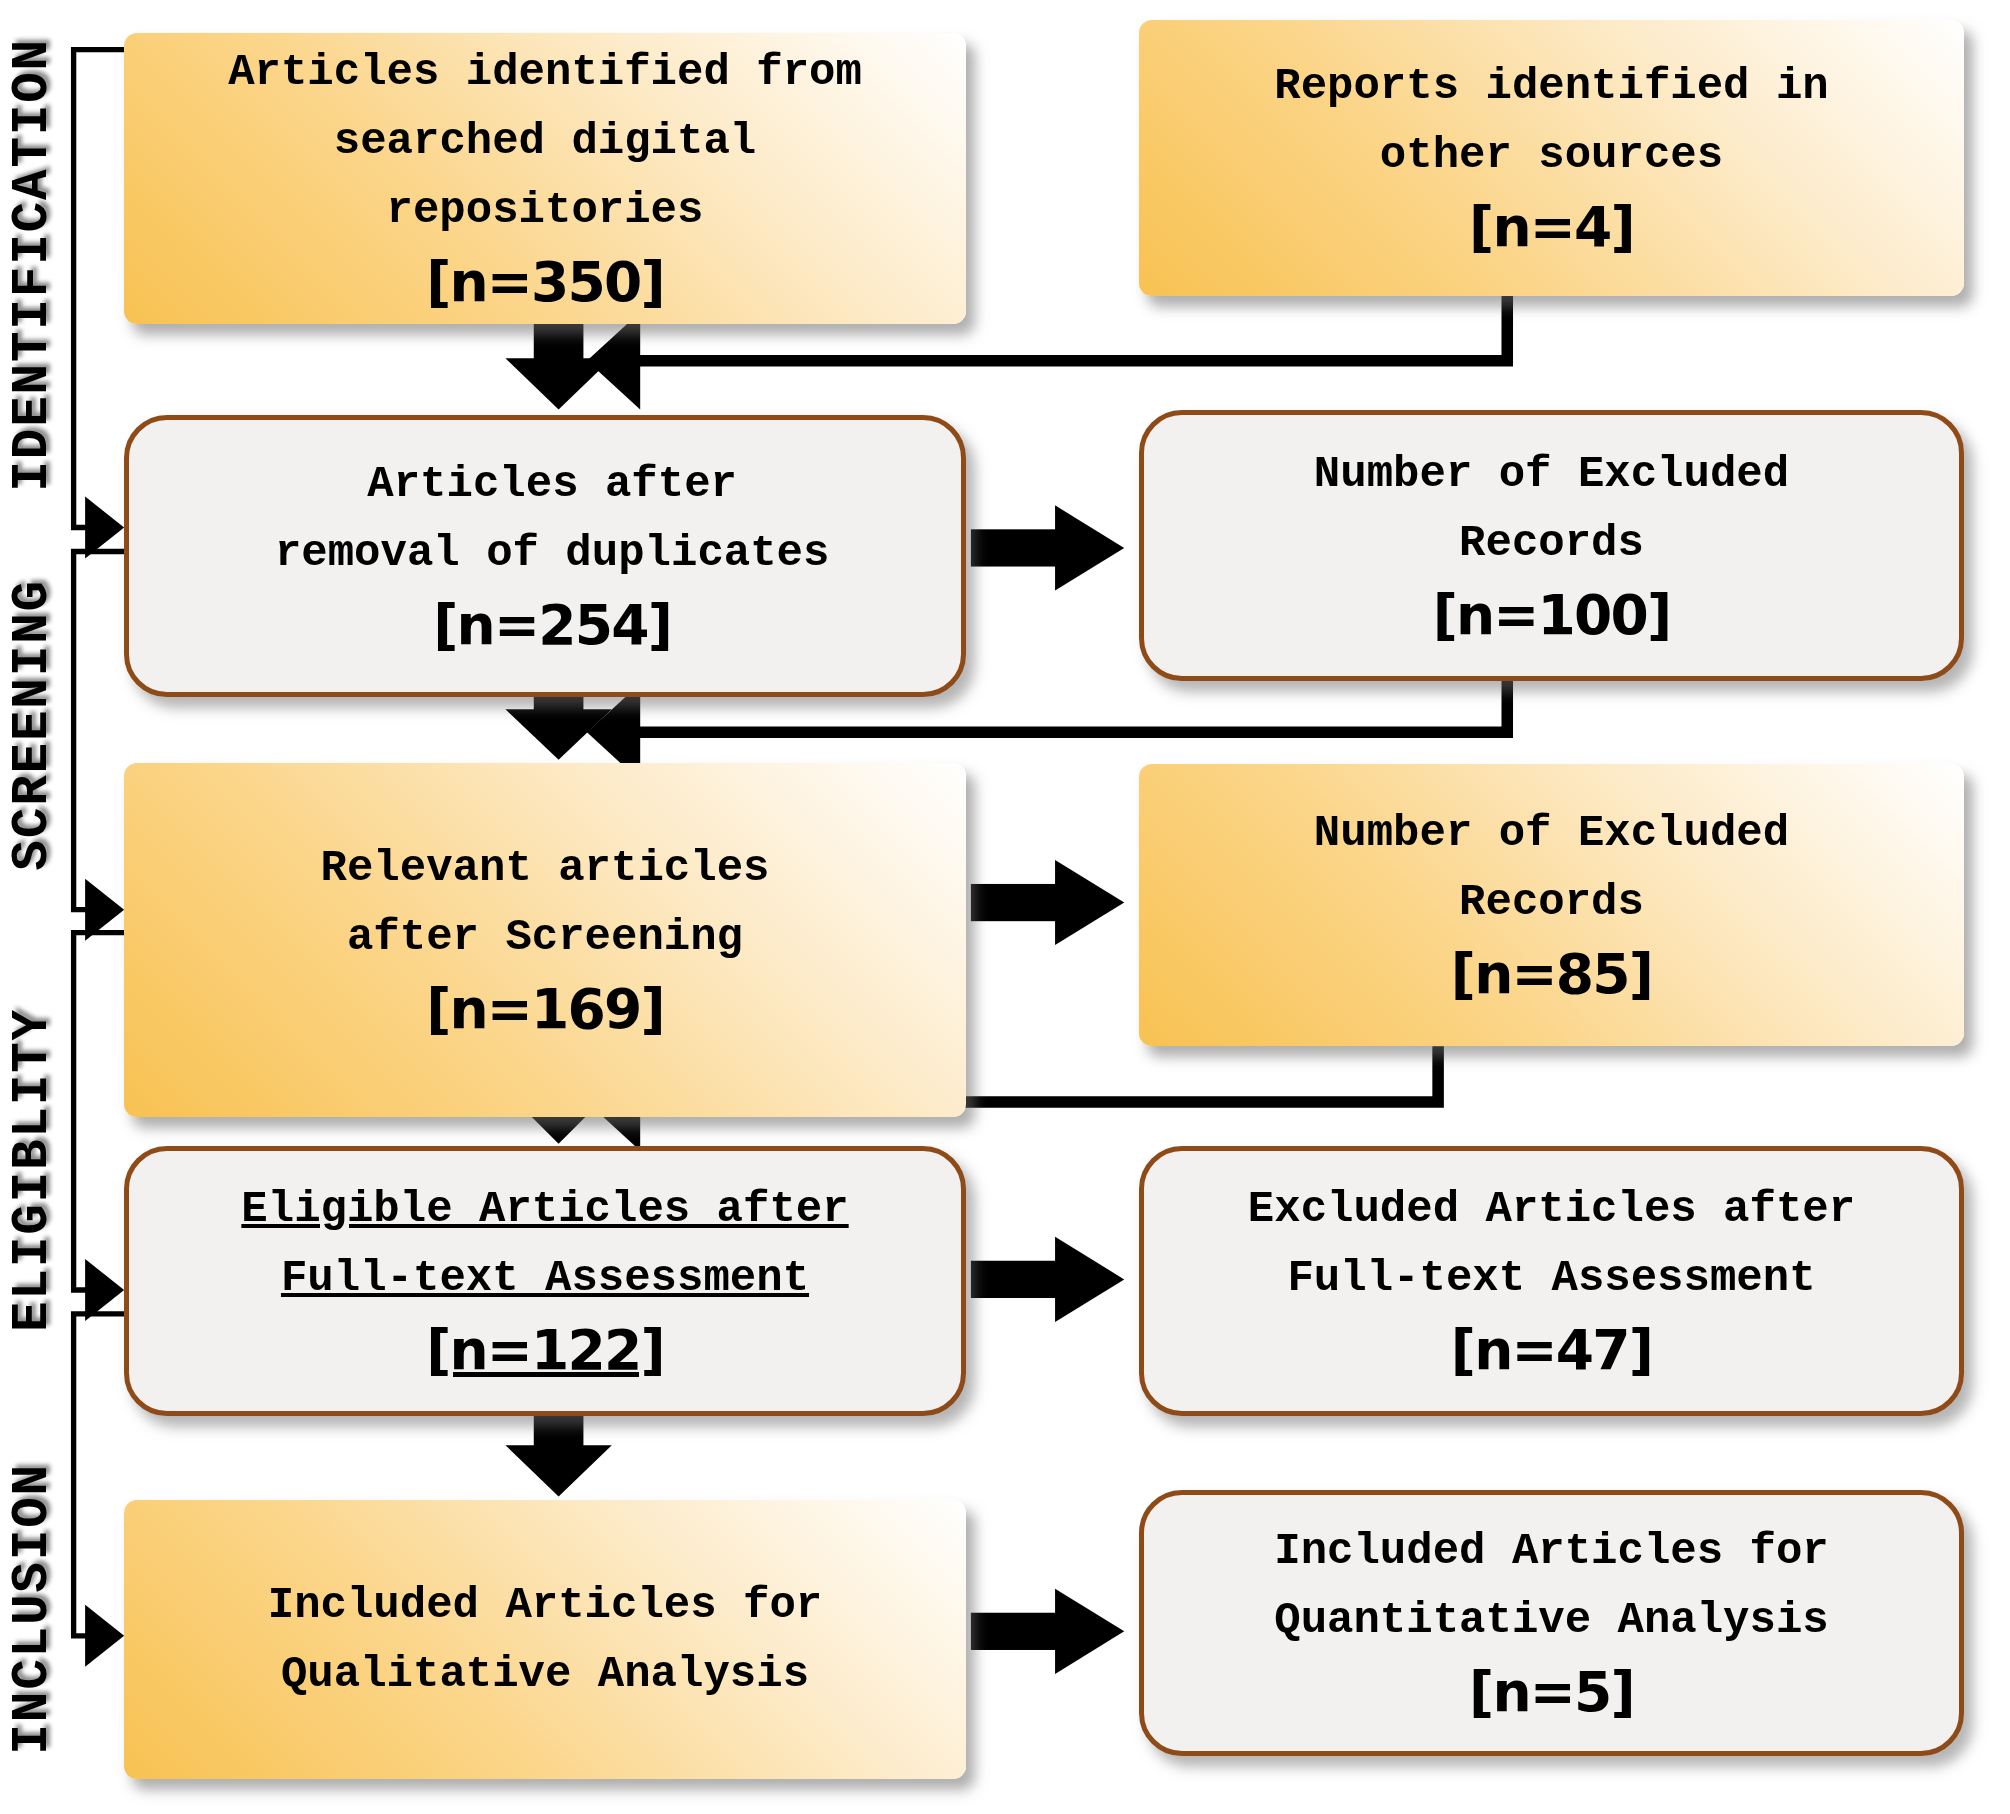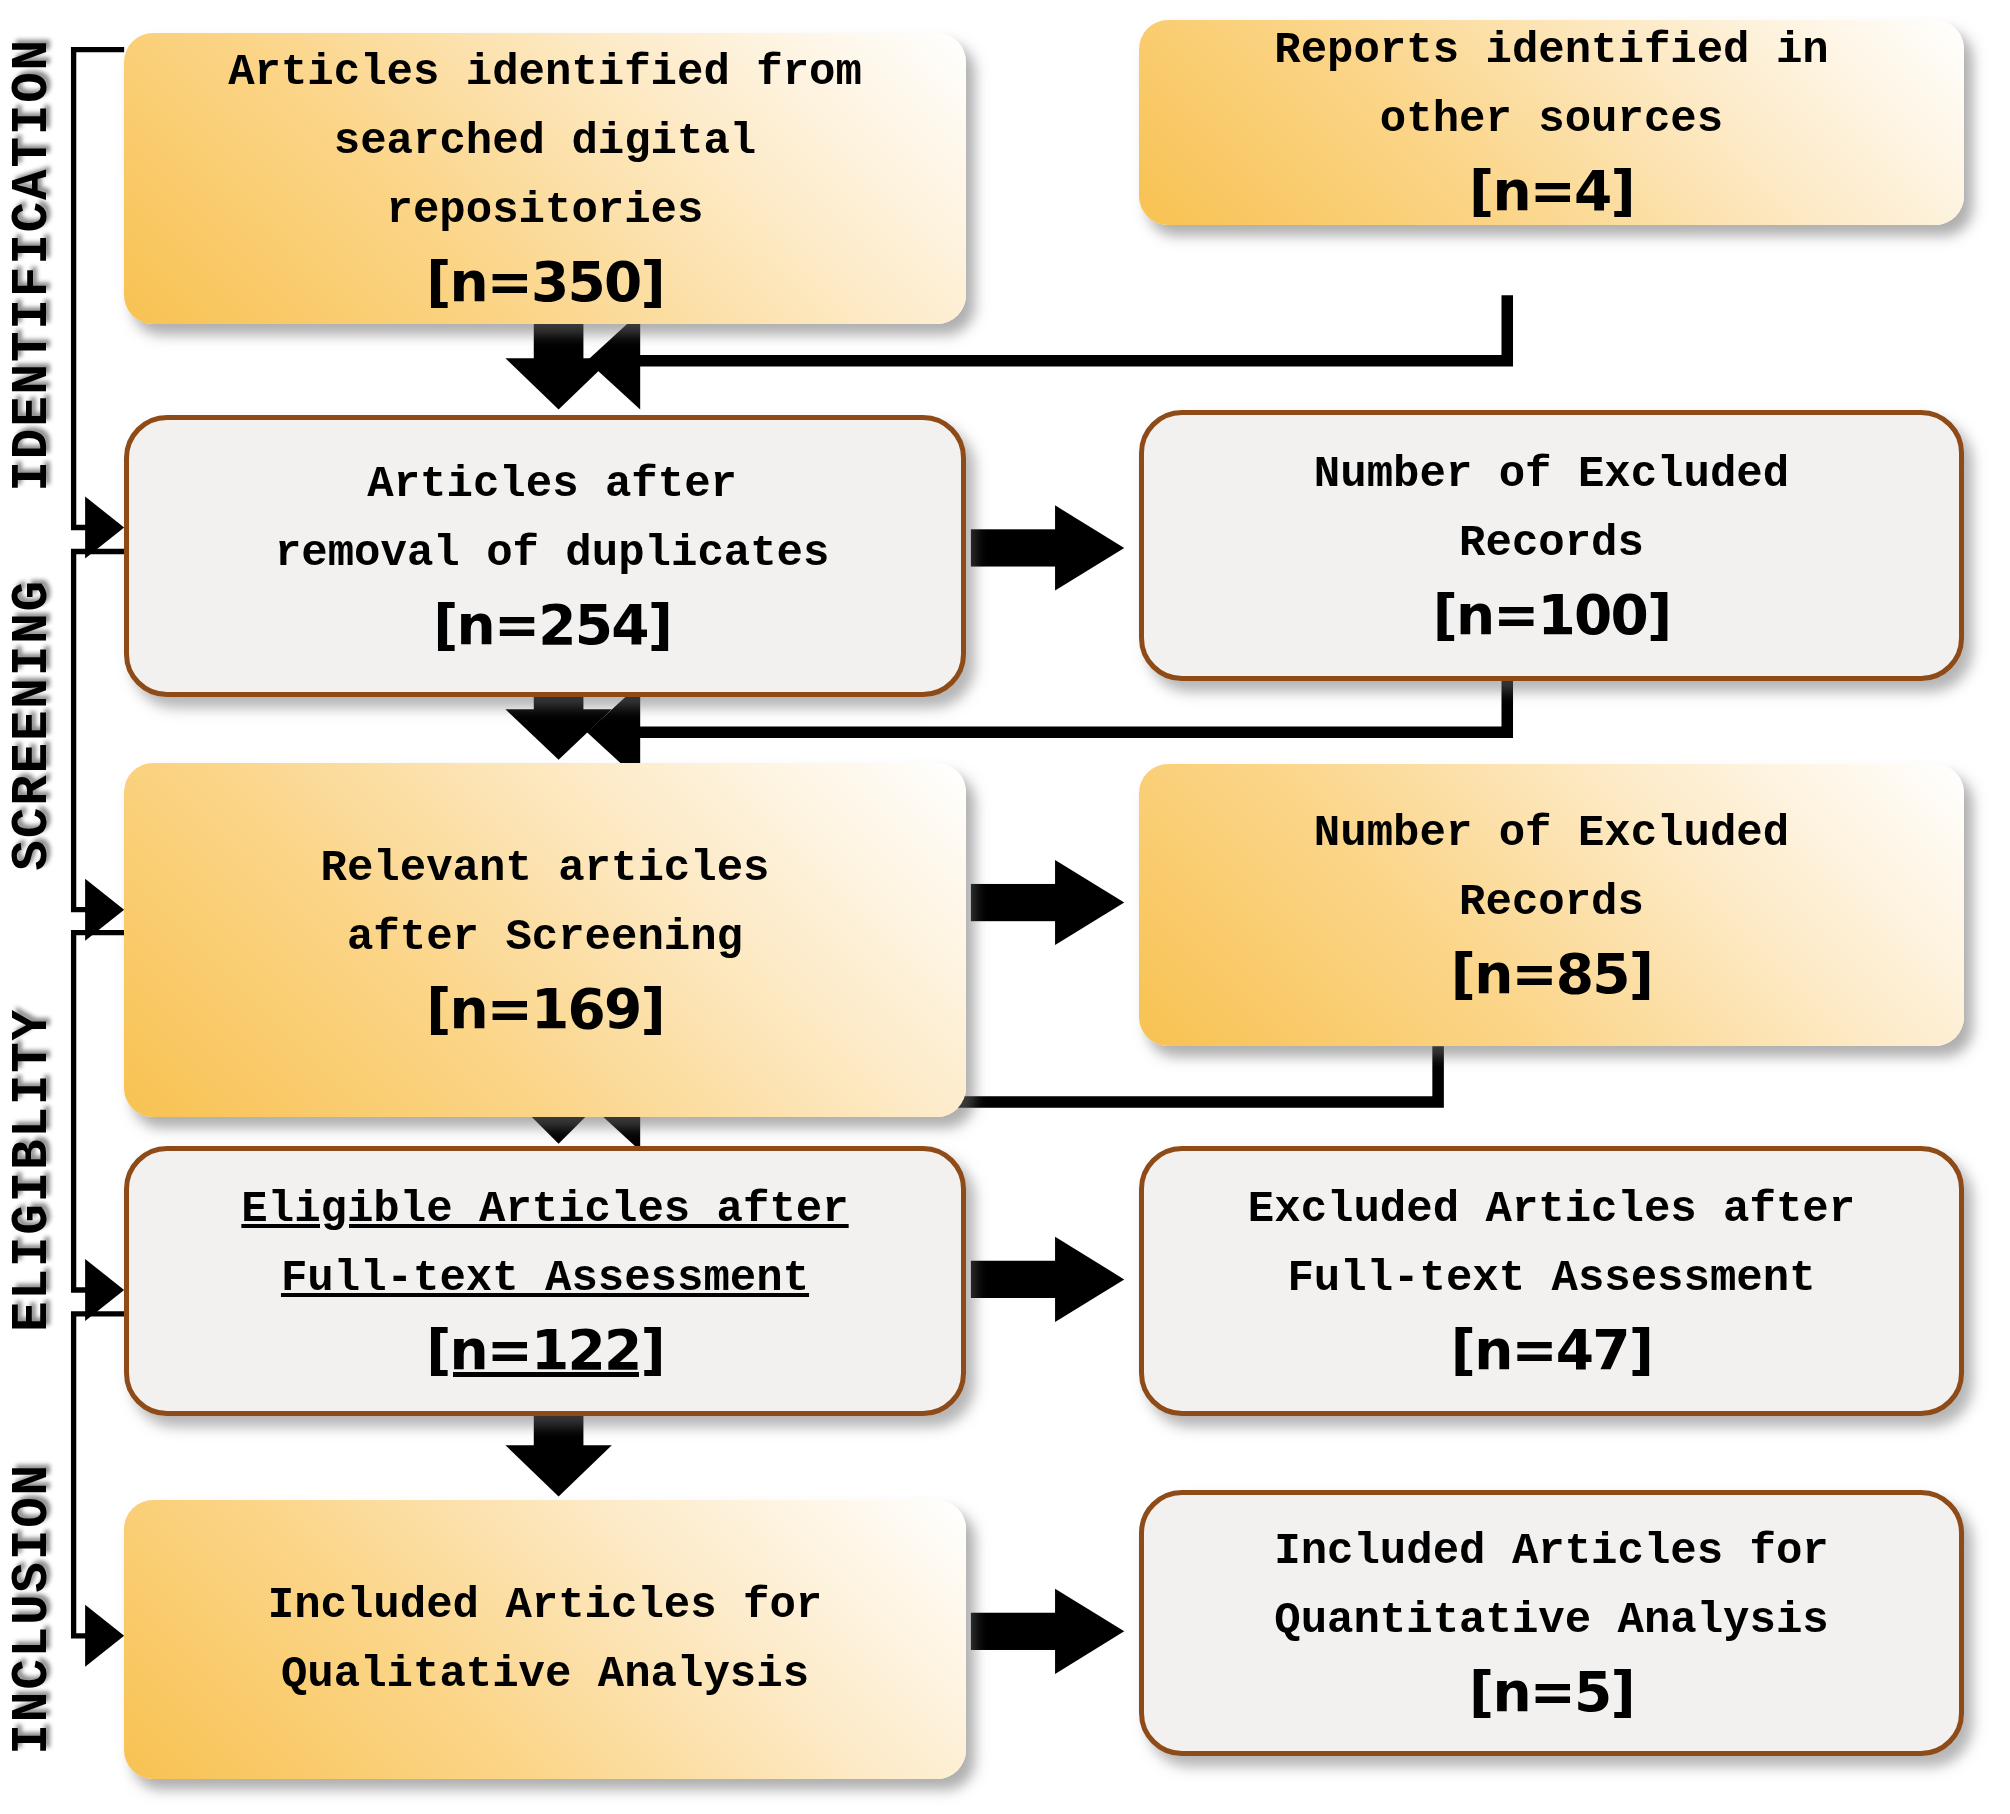--- a/index.html
+++ b/index.html
@@ -13,21 +13,21 @@
       font-weight:bold;font-size:51px;letter-spacing:1.8px;color:#000;
       font-family:"Liberation Mono","DejaVu Sans Mono",monospace;
       text-shadow:3.5px 3.5px 4.4px rgba(0,0,0,0.45);white-space:nowrap;}
 
   .box{position:absolute;display:flex;flex-direction:column;align-items:center;justify-content:center;
        text-align:center;box-sizing:border-box;padding:8.9px 17.7px;}
   .box .line{font-weight:bold;font-size:44px;line-height:69px;color:#000;white-space:nowrap;}
   .box .nval{font-family:"DejaVu Sans",sans-serif;font-weight:bold;font-size:55px;line-height:74px;
              letter-spacing:-1.8px;color:#000;}
   .yellow{background:linear-gradient(45deg,#f8c252 0%,#fbd486 35%,#fdeccc 70%,#ffffff 100%);
-          border-radius:29px;box-shadow:8.9px 10.6px 12.4px rgba(110,110,110,0.55);}
+          border-radius:13px;box-shadow:8.9px 10.6px 12.4px rgba(110,110,110,0.55);}
   .gray{background:#f2f1ef;border:5.3px solid #8e4a17;border-radius:43px;
         box-shadow:8.9px 10.6px 12.4px rgba(110,110,110,0.5);}
 </style>
 </head>
 <body>
 
 <div class="canvas">
 
   <svg class="wires" viewBox="0 0 2267 2046">
 
@@ -116,21 +116,21 @@
   <div class="stage-label" style="top:1423px;height:372px;">
     <span>INCLUSION</span>
   </div>
 
   <div class="box yellow" style="left:124px;top:33px;width:842px;height:291px;">
     <div class="line">Articles identified from</div>
     <div class="line">searched digital</div>
     <div class="line">repositories</div>
     <div class="nval">[n=350]</div>
   </div>
-  <div class="box yellow" style="left:1139px;top:19.5px;width:825px;height:205px;">
+  <div class="box yellow" style="left:1139px;top:19.5px;width:825px;height:276px;">
     <div class="line">Reports identified in</div>
     <div class="line">other sources</div>
     <div class="nval">[n=4]</div>
   </div>
 
   <div class="box gray" style="left:124px;top:415px;width:842px;height:282px;padding-left:32px;">
     <div class="line">Articles after</div>
     <div class="line">removal of duplicates</div>
     <div class="nval">[n=254]</div>
   </div>

